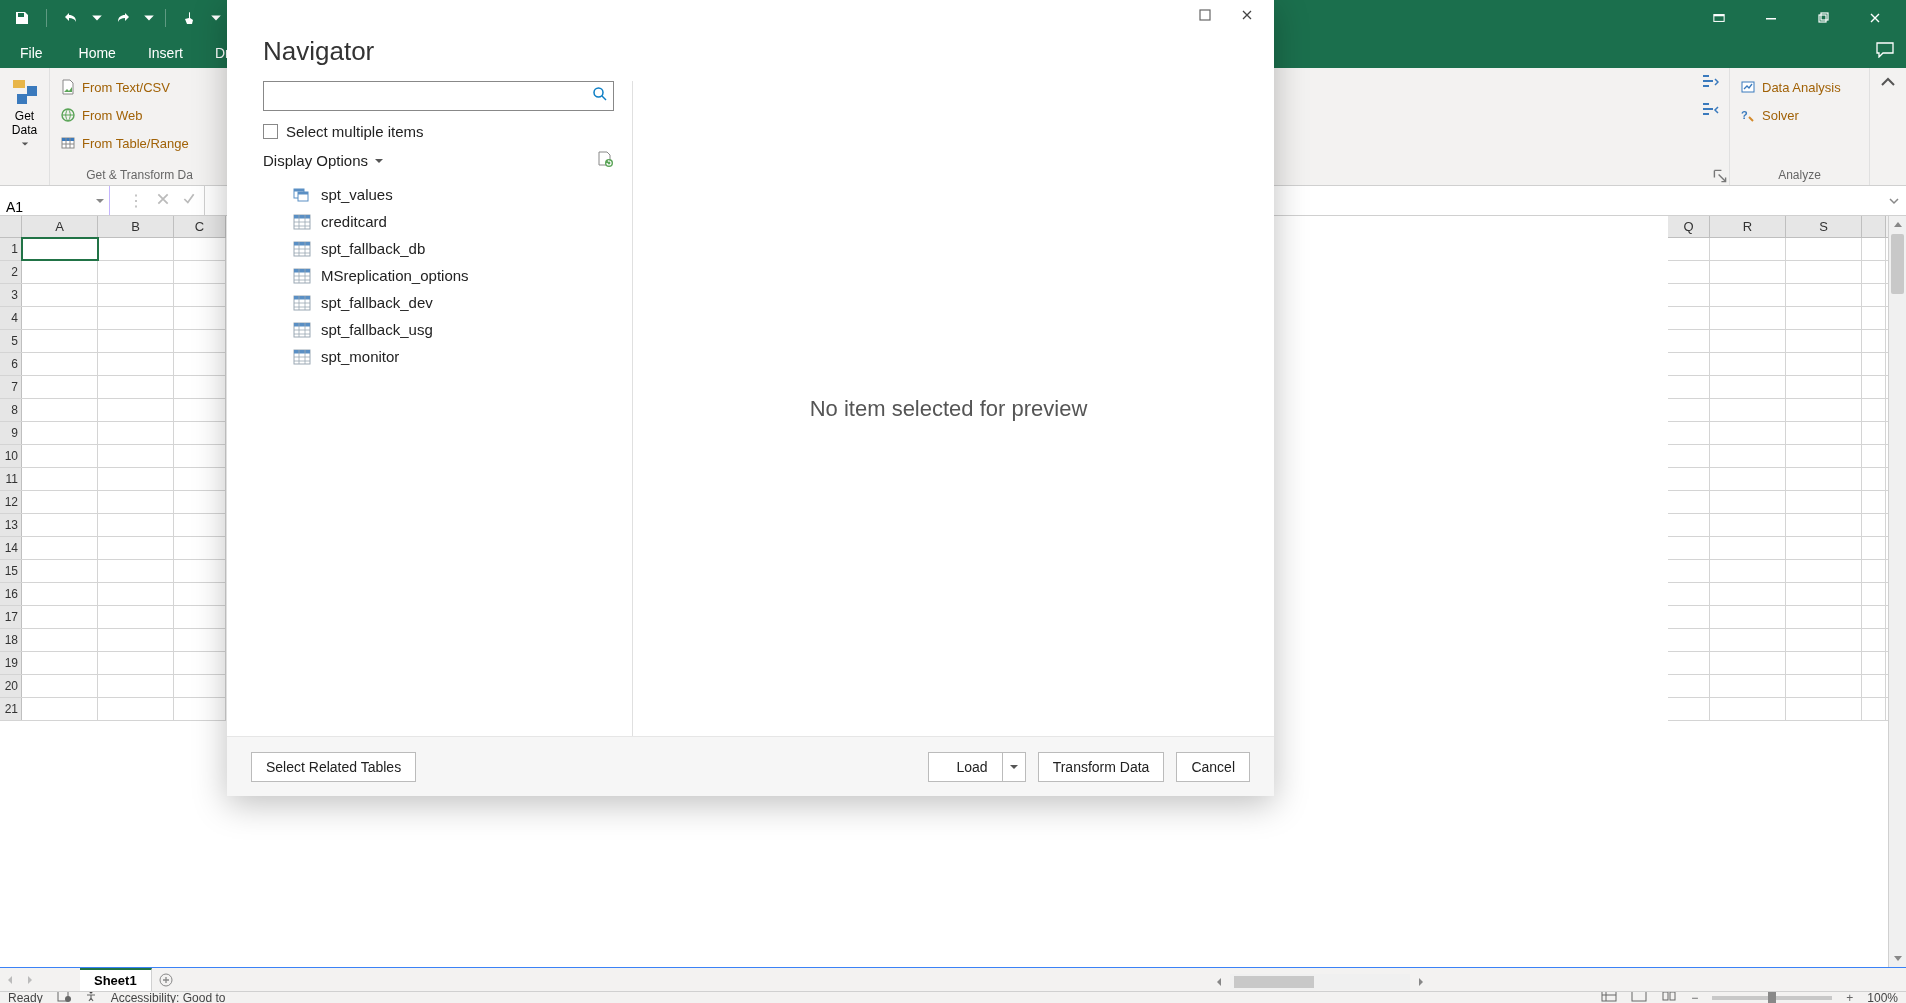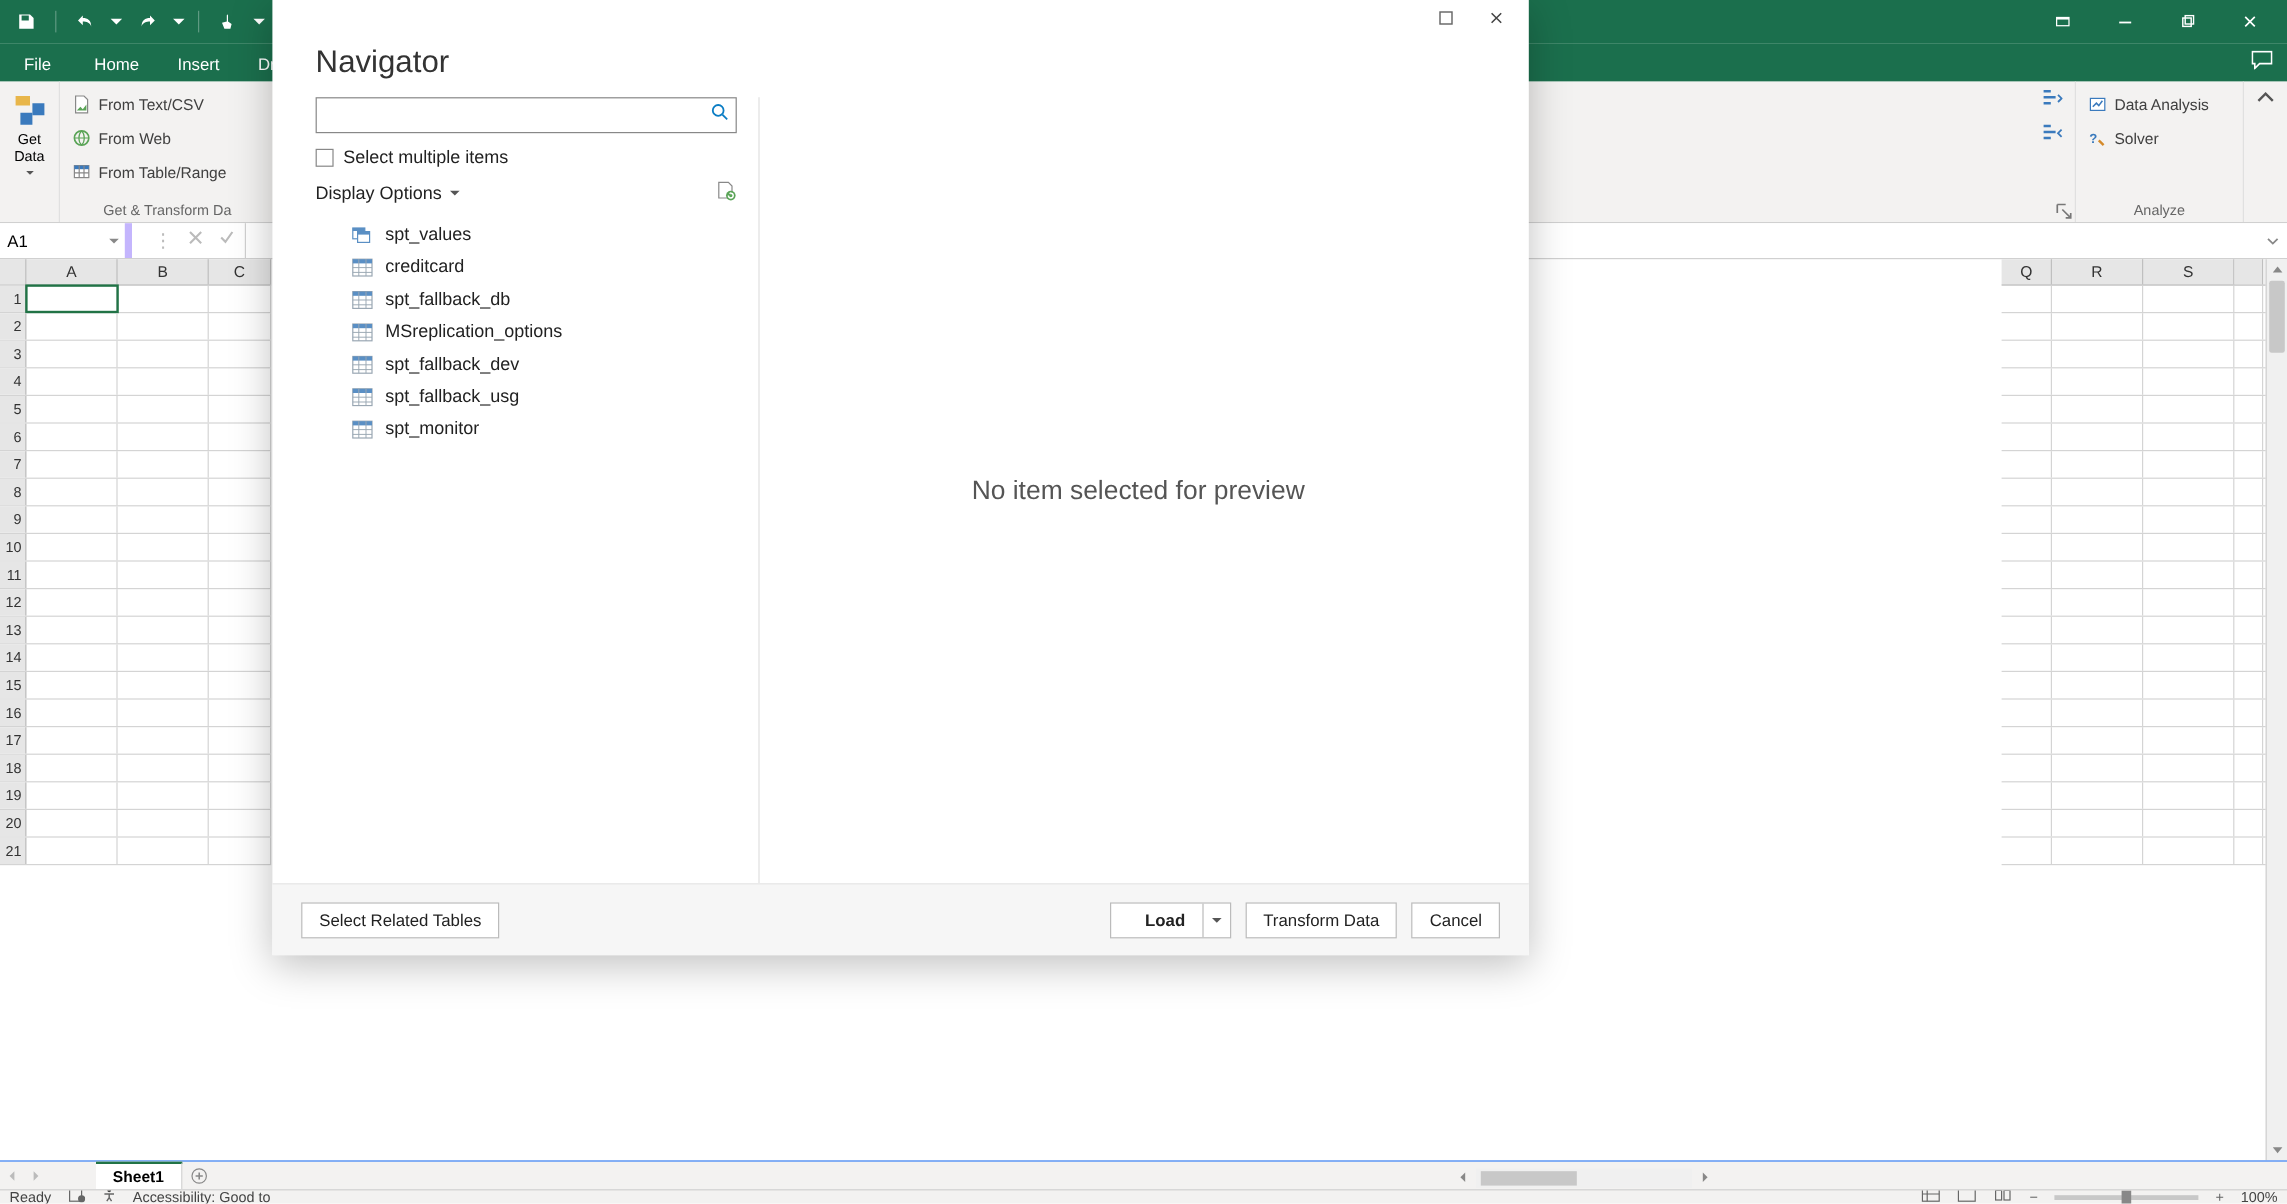--- a/index.html
+++ b/index.html
@@ -20,28 +20,28 @@
 .ribbon-tab { padding: 7px 16px; color: #fff; font-size: 14px; cursor: pointer; }
 .ribbon-tab.file { margin-right: 4px; }
 
 
 .ribbon { height: 118px; background: #f3f2f1; border-bottom: 1px solid #d0d0d0; display: flex; position: relative; }
 .ribbon-group { border-right: 1px solid #e0e0e0; padding: 4px 6px 0 6px; position: relative; display: flex; flex-direction: column; }
 .ribbon-group-label { font-size: 12px; color: #666; text-align: center; padding: 2px 0 3px 0; }
 .ribbon-group .group-body { flex: 1; display: flex; }
 .ribbon-btn-large { width: 42px; display: flex; flex-direction: column; align-items: center; padding: 4px 2px; font-size: 12px; text-align: center; line-height: 1.15; }
 .ribbon-btn-large .icon { width: 32px; height: 32px; margin-bottom: 2px; }
-.ribbon-btn-small { display: flex; align-items: center; padding: 2px 4px; font-size: 13px; color: #404040; gap: 6px; height: 26px; }
+.ribbon-btn-small { display: flex; align-items: center; padding: 2px 4px; font-size: 13px; color: #a16207; gap: 6px; height: 26px; }
 .ribbon-btn-small .icon { width: 16px; height: 16px; flex: none; }
 .ribbon-dialog-launcher { position: absolute; right: 2px; bottom: 2px; width: 14px; height: 14px; }
 .ribbon-small-stack { display: flex; flex-direction: column; justify-content: flex-start; gap: 2px; padding-top: 2px; }
 
 
 .formula-row { height: 30px; border-bottom: 1px solid #d0d0d0; display: flex; align-items: stretch; background: #fff; position: relative; }
-.name-box { width: 110px; border-right: 6px solid #c4b5fd; display: flex; align-items: center; padding: 0 6px; font-size: 14px; position: relative; }
+.name-box { width: 110px; border-right: 1px solid #c4b5fd; display: flex; align-items: flex-end; padding: 0 6px; font-size: 14px; position: relative; }
 .name-box .drop { position: absolute; right: 4px; top: 50%; transform: translateY(-50%); color: #888; }
 .fx-btns { display: flex; align-items: center; padding: 0 8px; gap: 12px; border-right: 1px solid #d0d0d0; color: #888; margin-left: 10px;}
 .fx-btns svg { width: 14px; height: 14px; }
 .formula-bar { flex: 1; padding: 0 8px; display: flex; align-items: center; }
 .formula-expand { width: 24px; display: flex; align-items: center; justify-content: center; color: #888; }
 
 
 .sheet-area { position: absolute; top: 216px; left: 0; right: 0; bottom: 36px; display: flex; }
 .sheet-left { flex: 0 0 226px; position: relative; }
 .sheet-right { flex: 0 0 238px; position: relative; margin-left: auto;}
@@ -92,21 +92,21 @@
 .nav-tree { flex: 1; overflow: auto; }
 .tree-root { display: flex; align-items: center; gap: 8px; padding: 4px 0 4px 6px; font-size: 15px; }
 .tree-root .chev { color: #555; width: 10px; }
 .tree-item { display: flex; align-items: center; gap: 10px; padding: 5px 0 5px 30px; font-size: 15px; color: #222; }
 .tree-item .ticon { width: 18px; height: 16px; flex:none; }
 .preview-pane { flex: 1; display: flex; align-items: center; justify-content: center; }
 .preview-msg { font-size: 22px; color: #555; }
 .dialog-footer { height: 60px; border-top: 1px solid #e6e6e6; background: #f6f6f6; display: flex; align-items: center; padding: 0 24px; gap: 12px; }
 .dialog-footer .spacer { flex: 1; }
 .btn { height: 30px; padding: 0 14px; background: #fff; border: 1px solid #bbb; font-size: 14px; color: #222; display: flex; align-items: center; }
-.btn.split { padding-right: 0; font-weight: bold; }
+.btn.split { padding-right: 0; }
 .btn.split .main { padding: 0 14px; border-right: 1px solid #bbb; height: 100%; display:flex; align-items:center;}
 .btn.split .drop { width: 22px; display:flex; align-items:center; justify-content:center; color:#555;}
 
 
 svg { fill: currentColor; }
 </style>
 </head>
 <body>
 
 <div class="titlebar">

